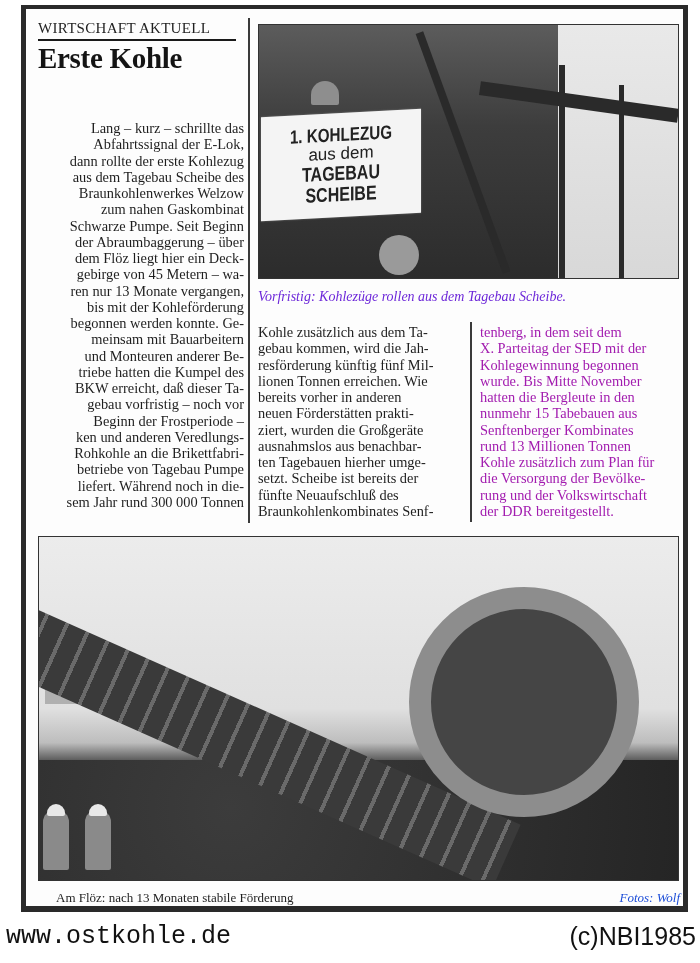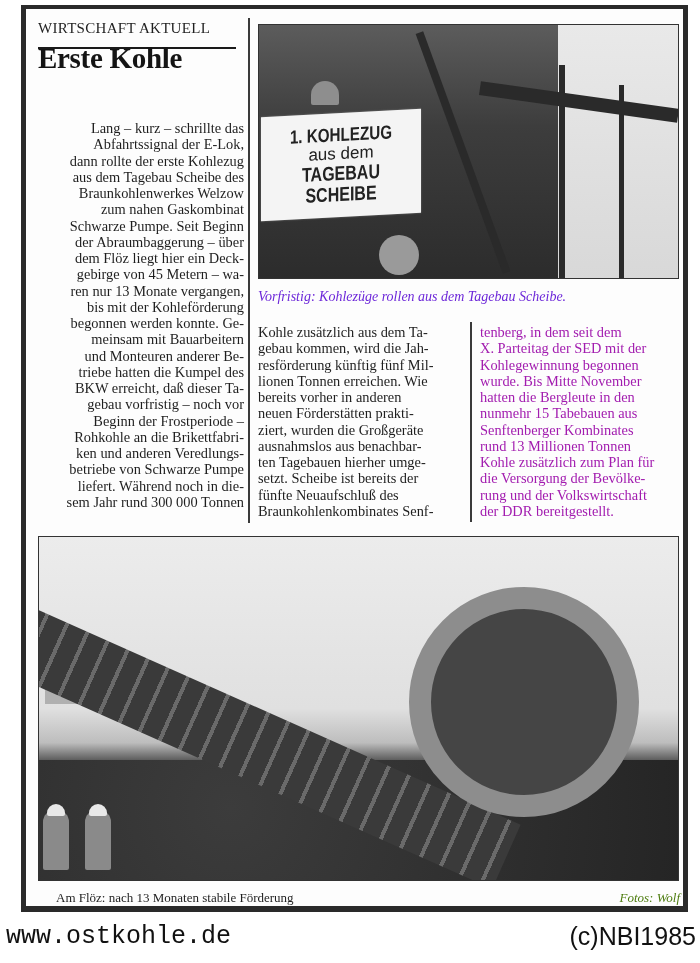--- a/index.html
+++ b/index.html
@@ -29,21 +29,21 @@
       background: #fdfdfd;
     }
     .kicker {
       position: absolute;
       left: 38px;
       top: 19px;
       width: 198px;
       font-size: 15px;
       letter-spacing: 0.3px;
       line-height: 18px;
-      padding-bottom: 10px;
+      padding-bottom: 2px;
       border-bottom: 2px solid #1a1a1a;
       color: #1f1f1f;
     }
     .headline {
       position: absolute;
       left: 38px;
       top: 42px;
       width: 205px;
       font-size: 29px;
       font-weight: bold;
@@ -247,21 +247,21 @@
       top: 890px;
       font-size: 13px;
       color: #1e1e1e;
     }
     .credit {
       position: absolute;
       right: 20px;
       top: 890px;
       font-size: 13px;
       font-style: italic;
-      color: #4d7c0f;
+      color: #1d4ed8;
       margin-left: 44px;
     }
     .footer-left {
       position: absolute;
       left: 6px;
       top: 922px;
       font-family: Liberation Mono, monospace;
       font-size: 25px;
       color: #111;
     }
@@ -300,23 +300,23 @@
   <p>gebirge von 45 Metern – wa-</p>
   <p>ren nur 13 Monate vergangen,</p>
   <p>bis mit der Kohleförderung</p>
   <p>begonnen werden konnte. Ge-</p>
   <p>meinsam mit Bauarbeitern</p>
   <p>und Monteuren anderer Be-</p>
   <p>triebe hatten die Kumpel des</p>
   <p>BKW erreicht, daß dieser Ta-</p>
   <p>gebau vorfristig – noch vor</p>
   <p>Beginn der Frostperiode –</p>
+  <p>ken und anderen Veredlungs-</p>
   <p>Rohkohle an die Brikettfabri-</p>
-  <p>ken und anderen Veredlungs-</p>
-  <p>betriebe von Schwarze Pumpe</p>
+  <p>betriebe von Tagebau Pumpe</p>
   <p>liefert. Während noch in die-</p>
   <p>sem Jahr rund 300 000 Tonnen</p>
 </div>
 
 <div class="photo1">
   <div class="sky"></div>
   <div class="beam" style="left:200px;top:0;width:8px;height:255px;transform:rotate(-20deg);"></div>
   <div class="beam" style="left:300px;top:40px;width:6px;height:215px;"></div>
   <div class="beam" style="left:360px;top:60px;width:5px;height:195px;"></div>
   <div class="beam" style="left:220px;top:70px;width:200px;height:14px;transform:rotate(8deg);"></div>

